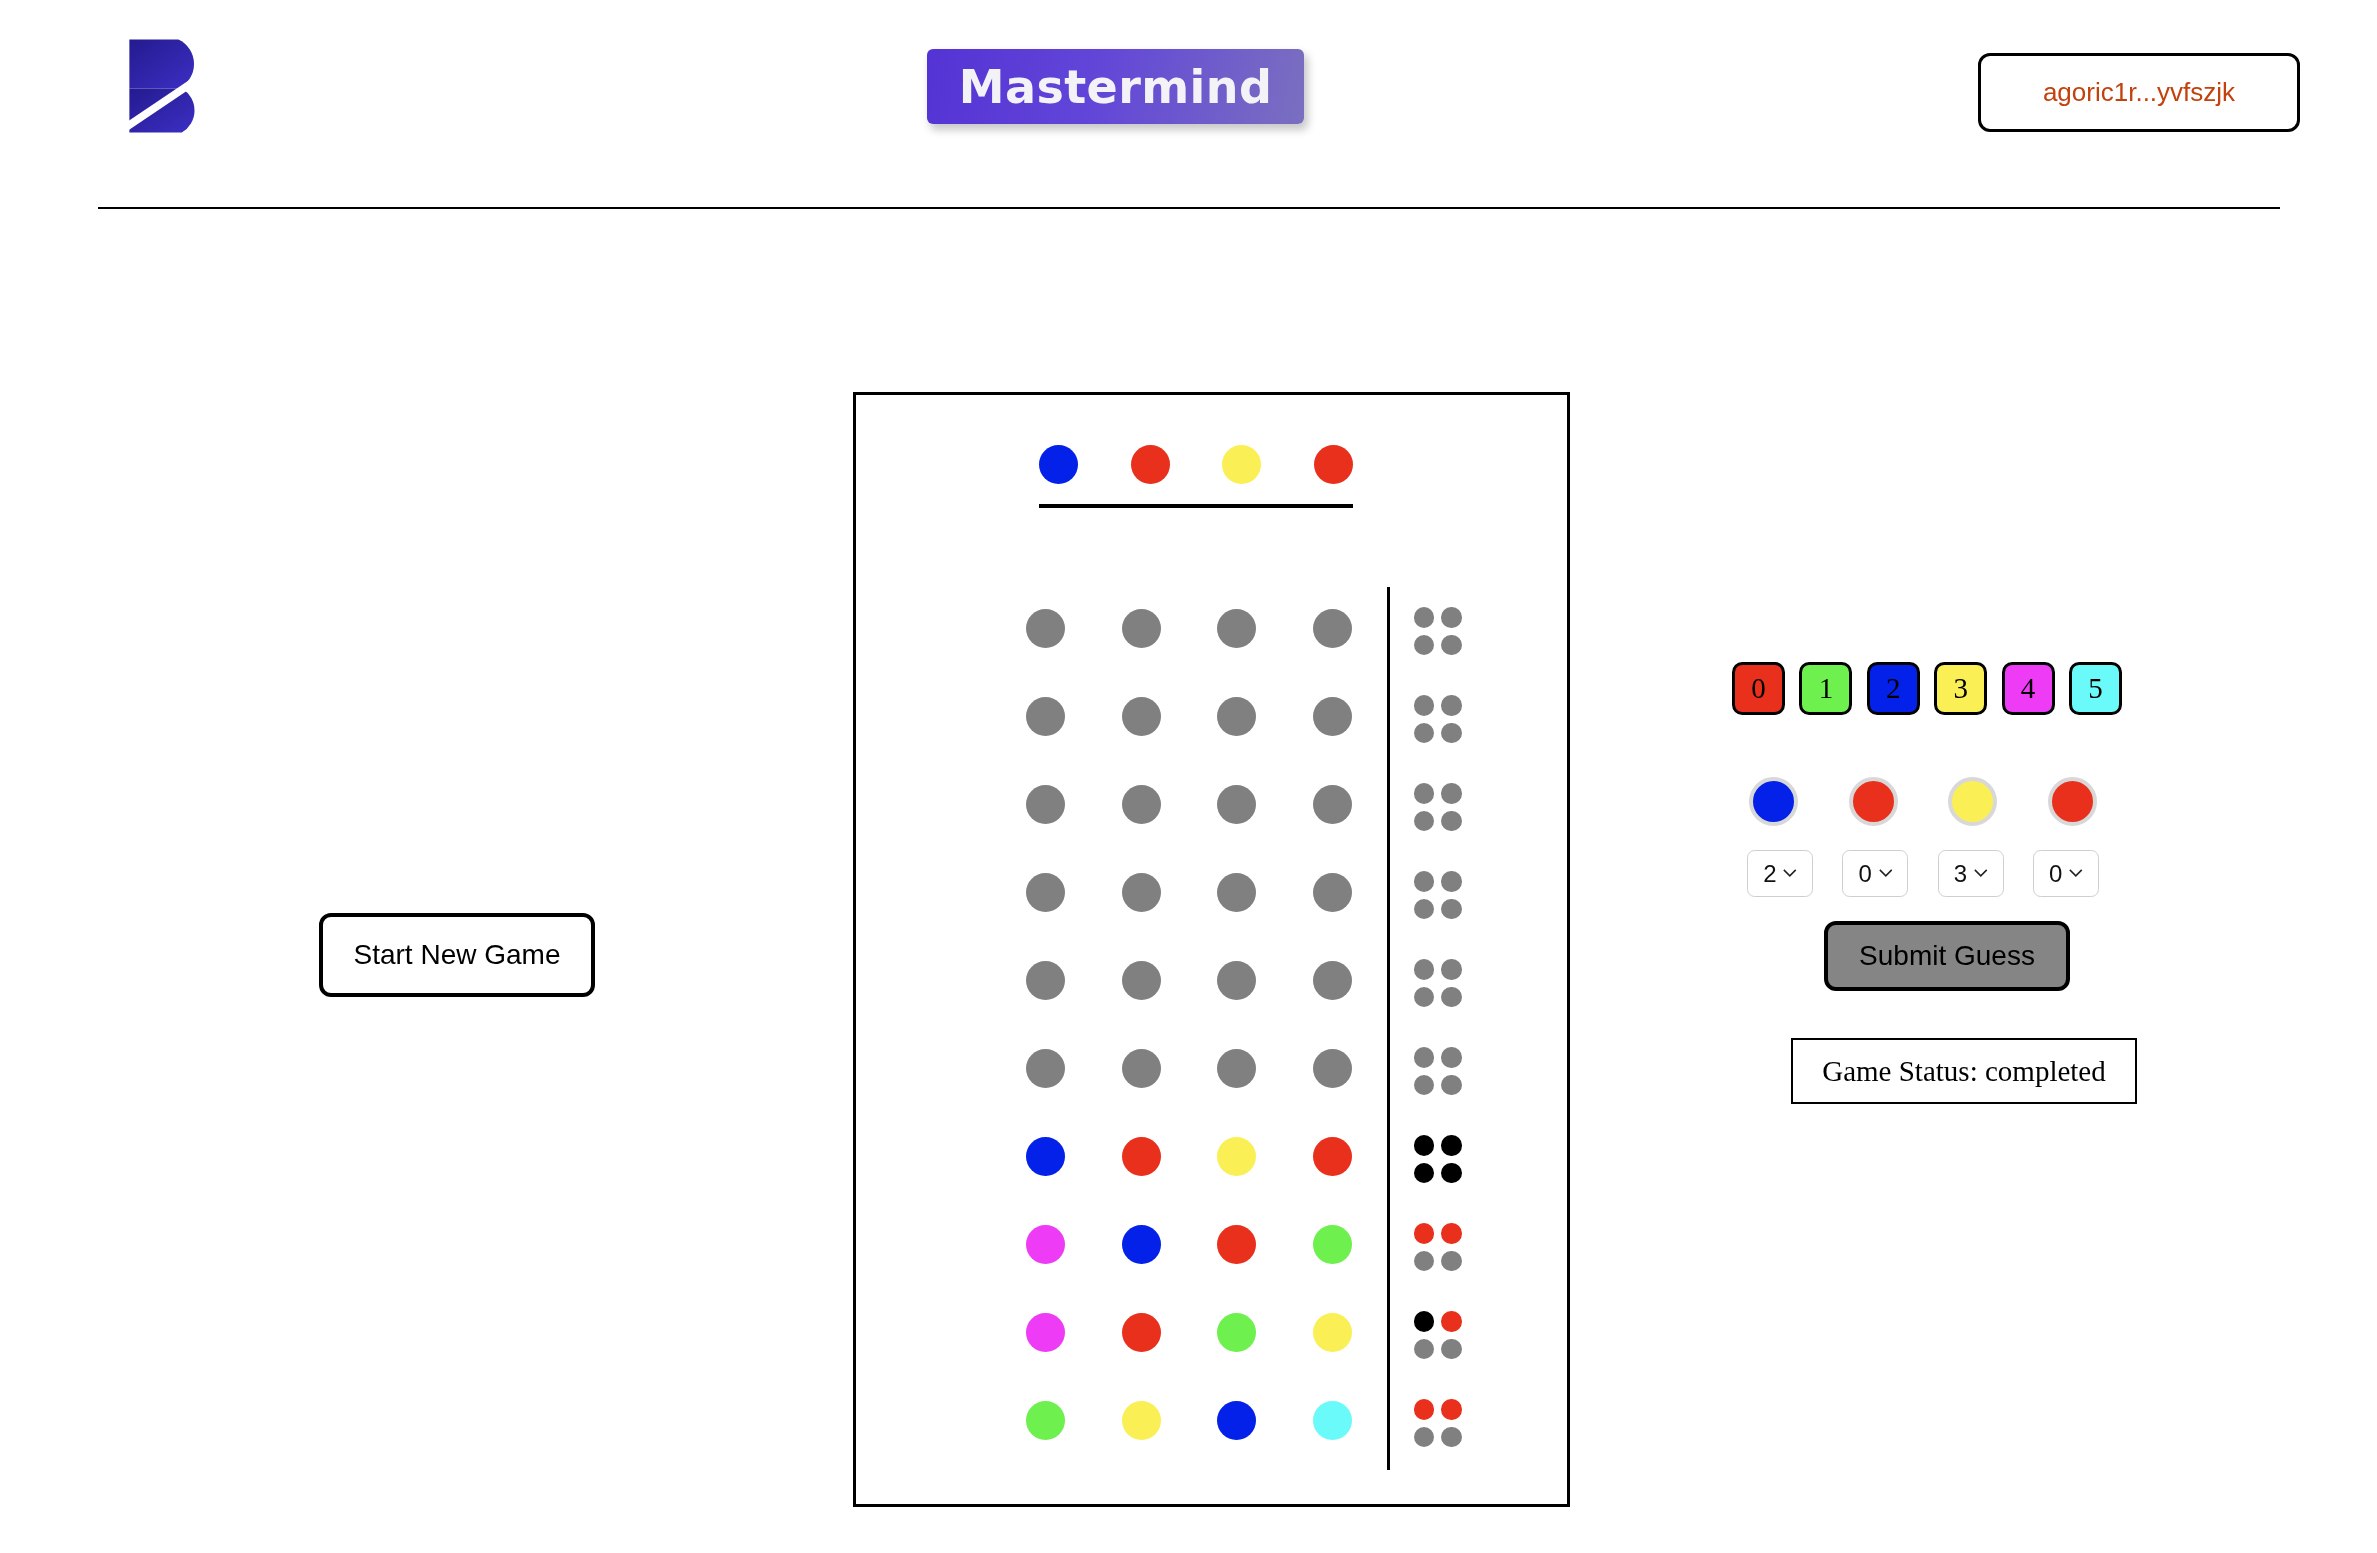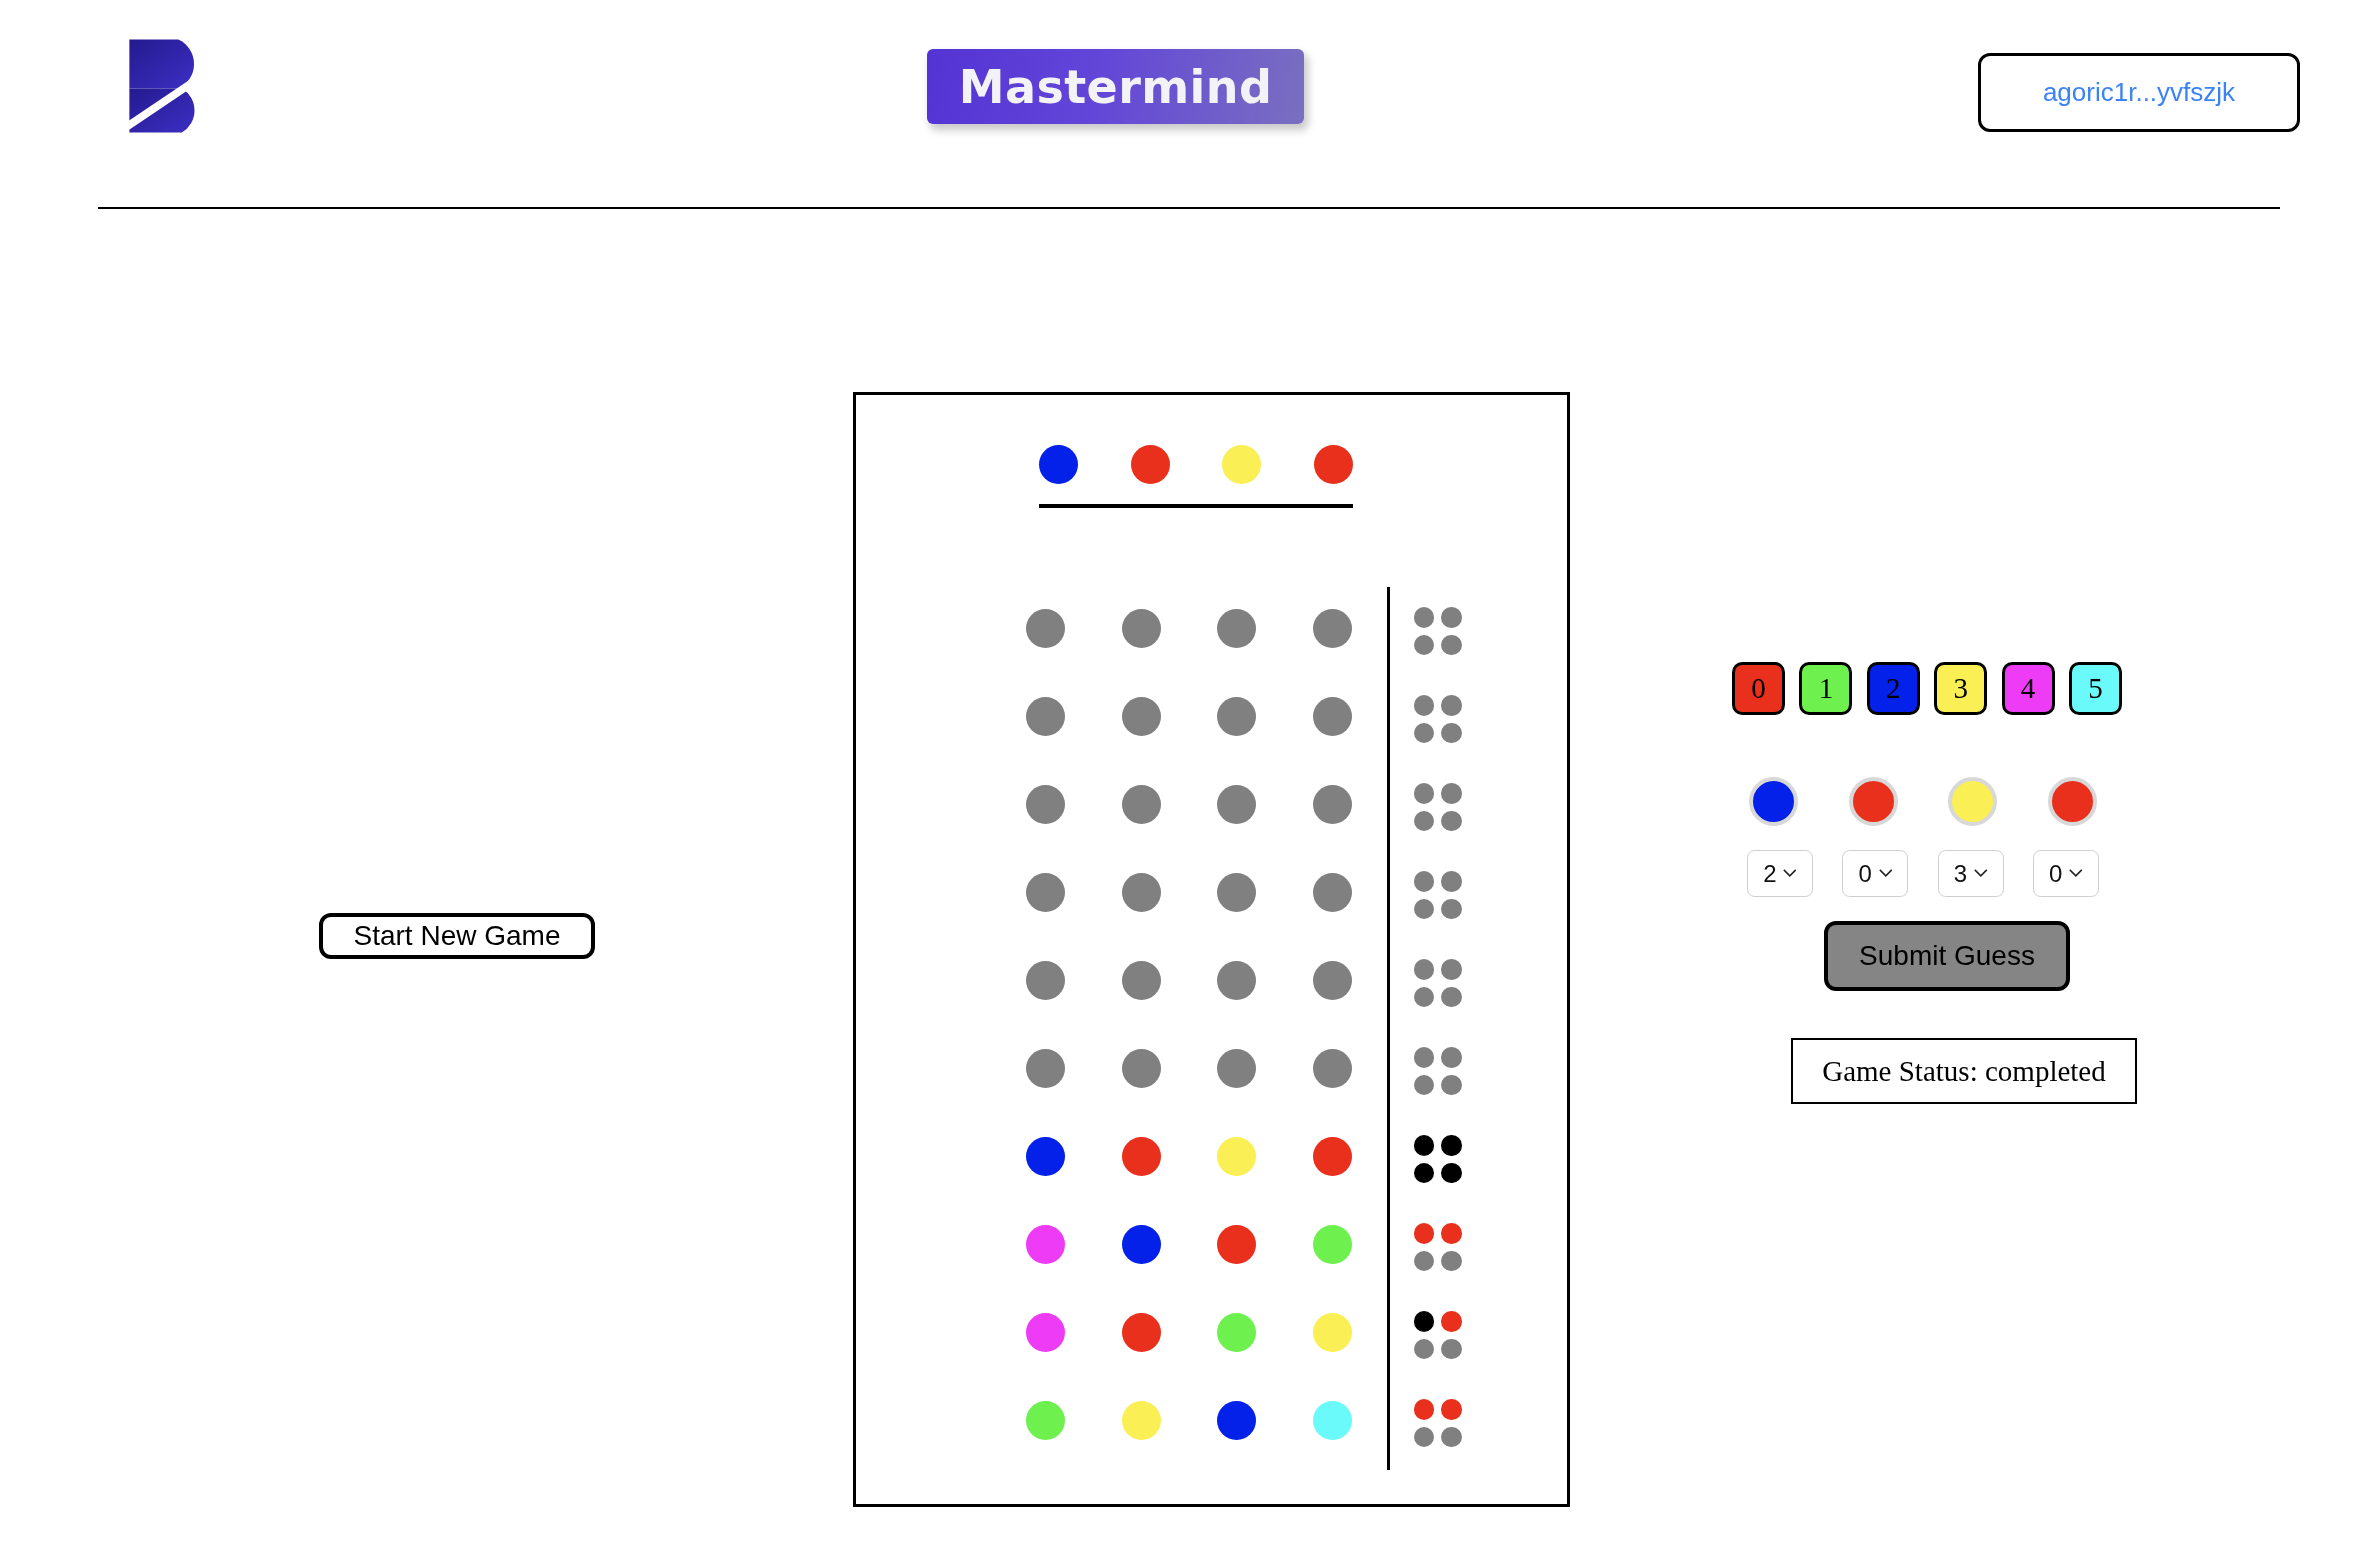--- a/index.html
+++ b/index.html
@@ -51,35 +51,35 @@
     width: 316px; height: 73px;
     border: 3.4px solid #000;
     border-radius: 12px;
     background: #fff;
     display: flex;
     align-items: center;
     justify-content: center;
   }
   #wallet-text {
     font-size: 26px;
-    color: #3b82f6;
+    color: #c2410c;
     font-family: "Liberation Sans", sans-serif;
   }
   #header-rule {
     position: absolute;
     left: 98px; top: 207px;
     width: 2182px; height: 0;
     border-top: 2.5px solid #000;
   }
 
   
   #start-new-game-button {
     position: absolute;
     left: 319px; top: 913px;
-    width: 276px; height: 46px;
+    width: 276px; height: 84px;
     border: 4.2px solid #000;
     border-radius: 12px;
     background: #fff;
     display: flex;
     align-items: center;
     justify-content: center;
     cursor: pointer;
     box-sizing: border-box;
   }
   #start-new-game-button span {

